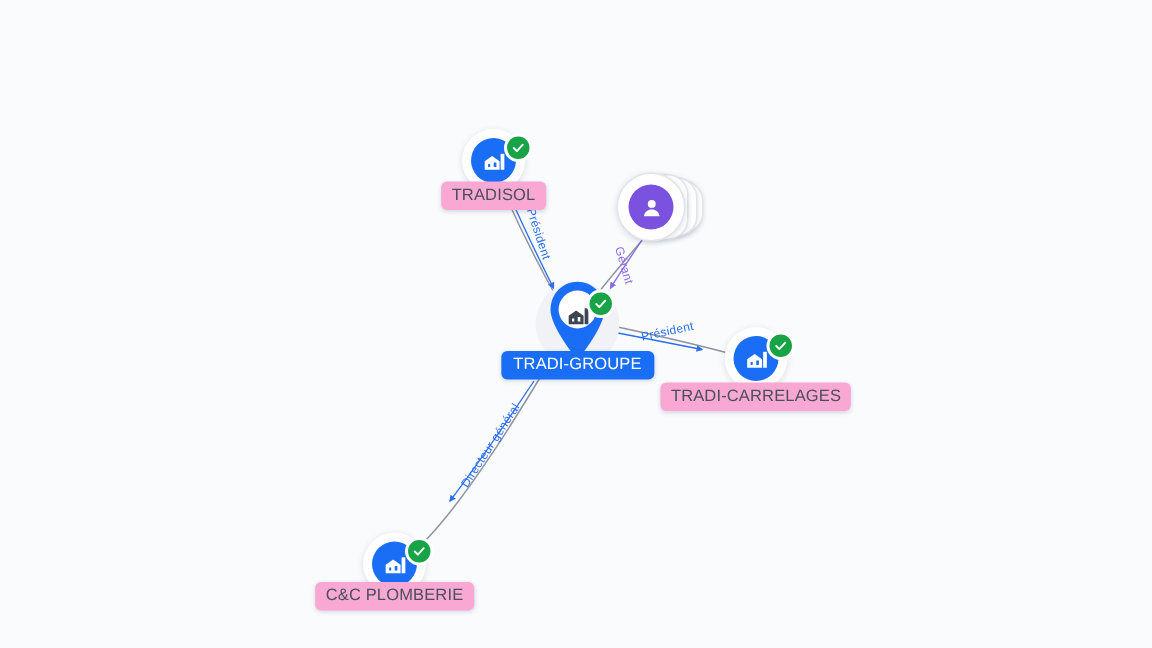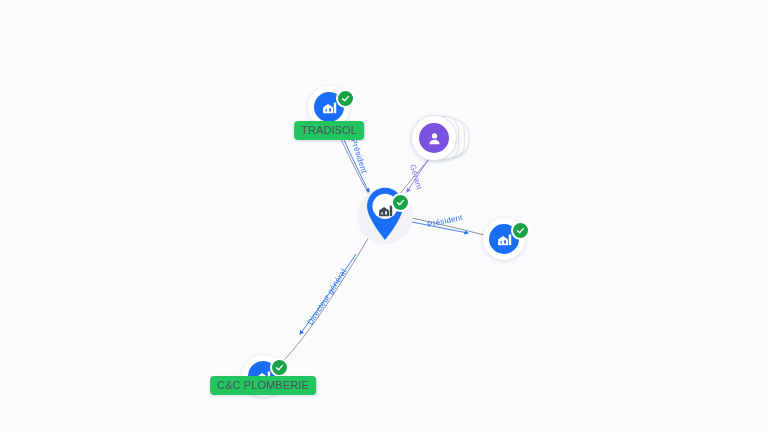--- a/index.html
+++ b/index.html
@@ -139,21 +139,21 @@
 
   
   .node-label {
     position: absolute;
     transform: translate(-50%, 0);
     white-space: nowrap;
     font-size: 11px;
     line-height: 13px;
     padding: 3px 7px;
     border-radius: 4px;
-    background: #22c55e;
+    background: #f9a8d4;
     color: #4a4f5c;
     box-shadow: 0 1px 3px rgba(40,60,90,0.18);
     letter-spacing: 0.1px;
   }
   .node-label.primary {
     background: #1a6ef5;
     color: #ffffff;
     font-size: 11px;
     padding: 3px 8px;
   }
@@ -249,49 +249,51 @@
       <rect x="18" y="5" width="3.5" height="15" fill="#3d4553"></rect>
       <path d="M6.2 17.5 L6.2 14.5 L8.2 14.5 L8.2 17.5 Z" fill="#ffffff"></path>
       <path d="M11.5 17.5 L11.5 13.2 L14 13.2 L14 17.5 Z" fill="#ffffff"></path>
     </svg>
     <div class="badge-check" style="left:6px; top:-23px;">
       <svg width="9" height="9" viewBox="0 0 24 24">
         <path d="M4 12.5 L9.5 18 L20 6.5" fill="none" stroke="#ffffff" stroke-width="3.4" stroke-linecap="round" stroke-linejoin="round"></path>
       </svg>
     </div>
   </div>
+  <div class="node-label primary" style="left:385px; top:234px;">TRADI-GROUPE</div>
 
   <div class="node" style="left:504px; top:239px;">
     <div class="node-halo company-halo"></div>
     <div class="company-disc">
       <svg width="17" height="17" viewBox="0 0 24 24">
         <path d="M3 20 L3 12 L10 7 L17 12 L17 20 Z" fill="#ffffff"></path>
         <rect x="18" y="5" width="3.5" height="15" fill="#ffffff"></rect>
         <path d="M6.2 17.5 L6.2 14.5 L8.2 14.5 L8.2 17.5 Z" fill="#1a6ef5"></path>
         <path d="M11.5 17.5 L11.5 13.2 L14 13.2 L14 17.5 Z" fill="#1a6ef5"></path>
       </svg>
     </div>
     <div class="badge-check" style="left:7px; top:-18px;">
       <svg width="9" height="9" viewBox="0 0 24 24">
         <path d="M4 12.5 L9.5 18 L20 6.5" fill="none" stroke="#ffffff" stroke-width="3.4" stroke-linecap="round" stroke-linejoin="round"></path>
       </svg>
     </div>
   </div>
+  <div class="node-label" style="left:504px; top:255px;">TRADI-CARRELAGES</div>
 
   <div class="node" style="left:263px; top:376px;">
     <div class="node-halo company-halo"></div>
     <div class="company-disc">
       <svg width="17" height="17" viewBox="0 0 24 24">
         <path d="M3 20 L3 12 L10 7 L17 12 L17 20 Z" fill="#ffffff"></path>
         <rect x="18" y="5" width="3.5" height="15" fill="#ffffff"></rect>
         <path d="M6.2 17.5 L6.2 14.5 L8.2 14.5 L8.2 17.5 Z" fill="#1a6ef5"></path>
         <path d="M11.5 17.5 L11.5 13.2 L14 13.2 L14 17.5 Z" fill="#1a6ef5"></path>
       </svg>
     </div>
     <div class="badge-check" style="left:7px; top:-18px;">
       <svg width="9" height="9" viewBox="0 0 24 24">
         <path d="M4 12.5 L9.5 18 L20 6.5" fill="none" stroke="#ffffff" stroke-width="3.4" stroke-linecap="round" stroke-linejoin="round"></path>
       </svg>
     </div>
   </div>
-  <div class="node-label" style="left:263px; top:376px;">C&amp;C PLOMBERIE</div>
+  <div class="node-label" style="left:263px; top:388px;">C&amp;C PLOMBERIE</div>
 
 </div>
 
 </body></html>

